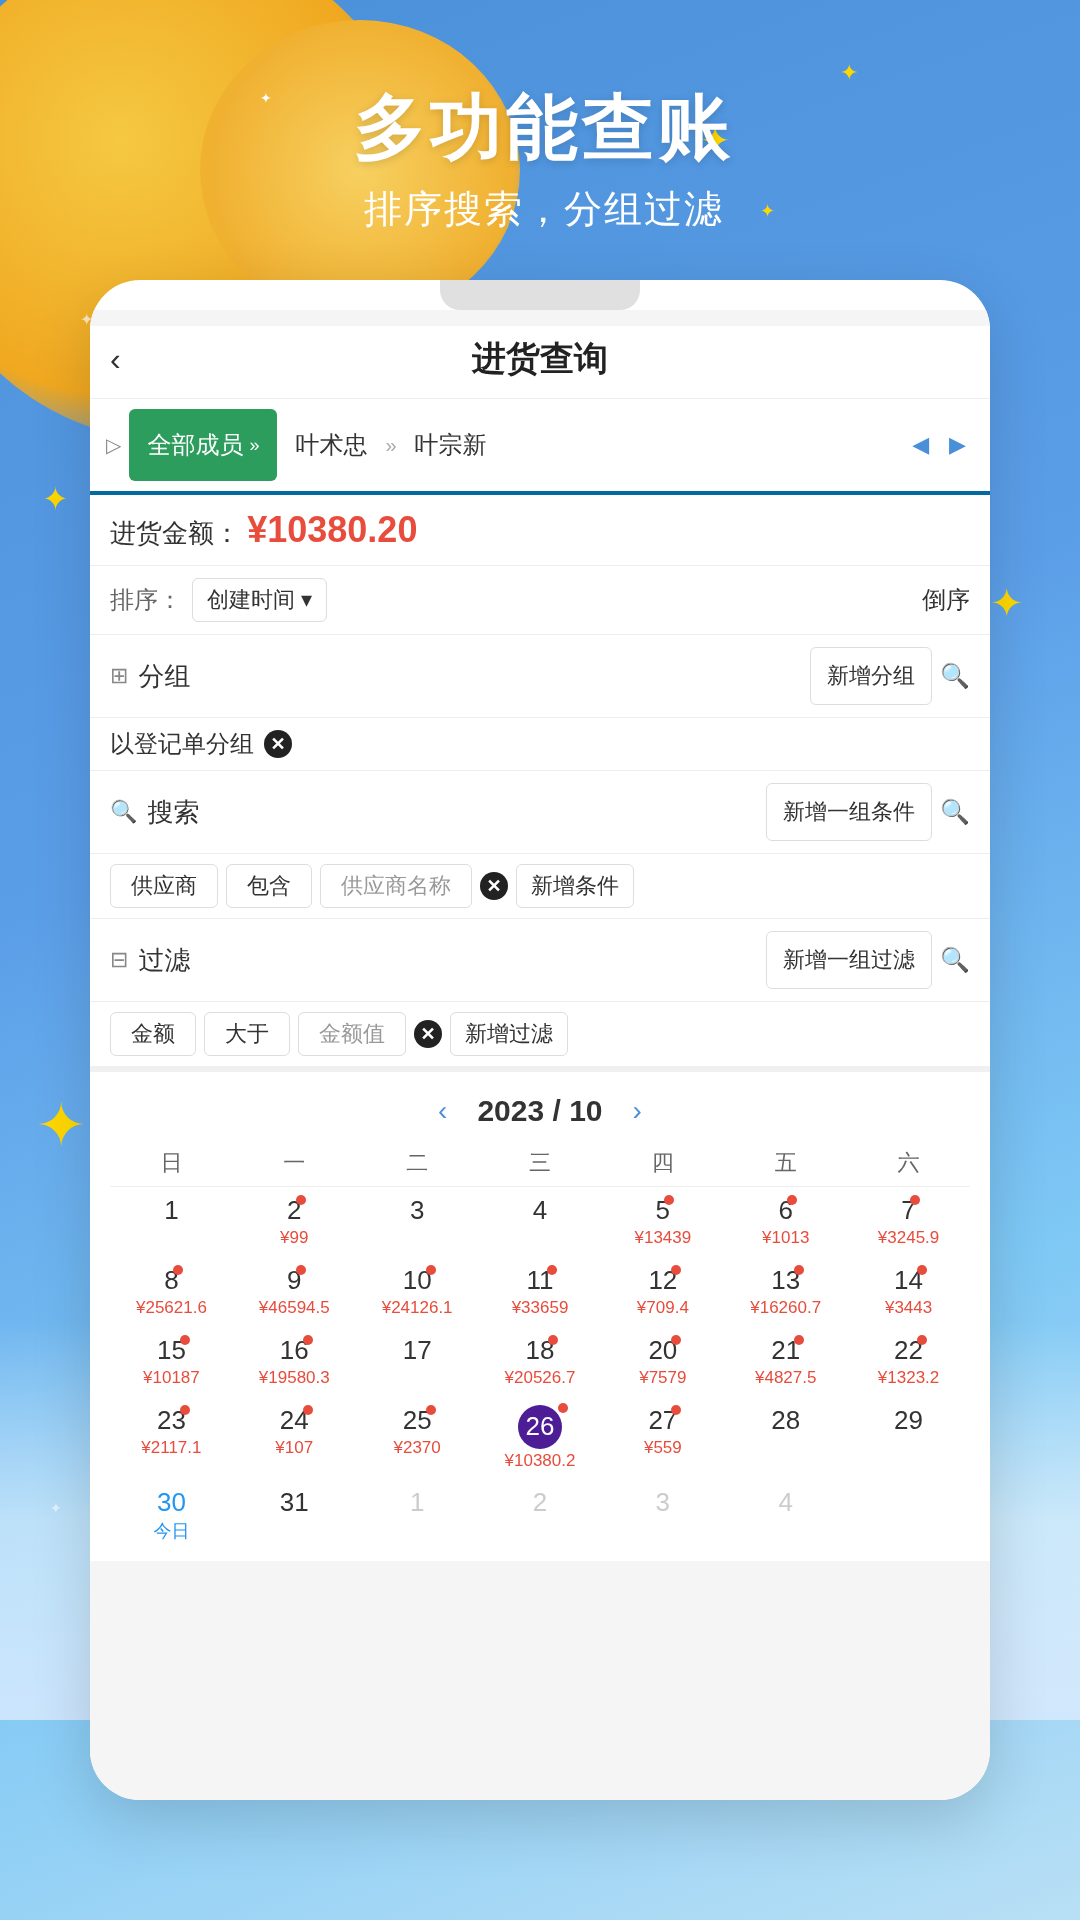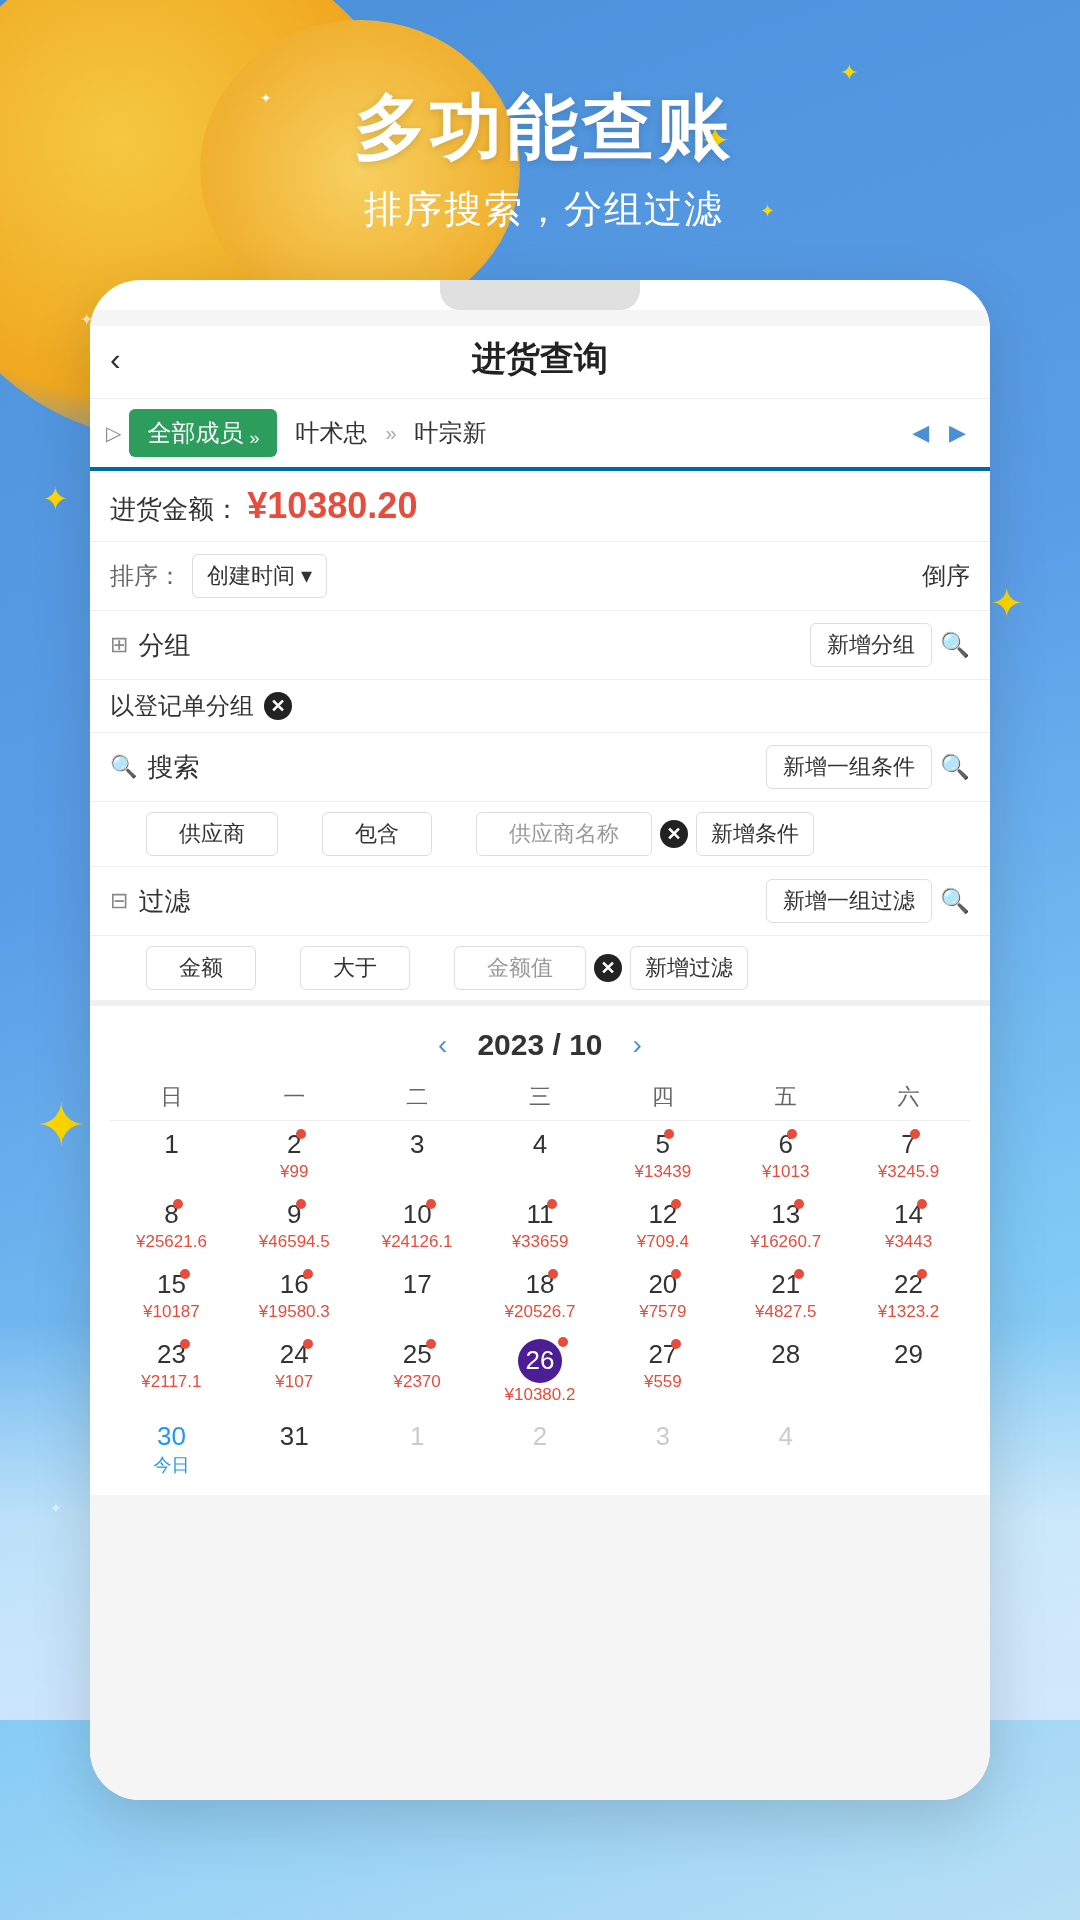--- a/index.html
+++ b/index.html
@@ -134,25 +134,25 @@
       border-top: 1px solid #eee;
       gap: 8px;
     }
     .play-icon {
       color: #888;
       font-size: 20px;
     }
     .tab-active {
       background: #2d9d5e;
       color: white;
-      padding: 8px 18px;
+      padding: 20px 18px;
       border-radius: 6px;
       font-size: 24px;
       display: flex;
-      align-items: flex-end;
+      align-items: center;
       gap: 6px;
     }
     .tab-member {
       font-size: 24px;
       color: #333;
       padding: 6px 10px;
     }
     .nav-arrows {
       margin-left: auto;
       display: flex;
@@ -219,21 +219,21 @@
       font-size: 22px;
     }
     .section-label {
       font-size: 26px;
       color: #333;
     }
     .section-btn {
       background: white;
       border: 1px solid #ddd;
       border-radius: 6px;
-      padding: 6px 16px;
+      padding: 13px 16px;
       font-size: 22px;
       color: #333;
     }
     .close-badge {
       width: 28px;
       height: 28px;
       background: #222;
       border-radius: 50%;
       color: white;
       display: flex;
@@ -253,24 +253,23 @@
       border-top: 1px solid #eee;
       padding: 10px 20px;
       display: flex;
       align-items: center;
       gap: 8px;
     }
     .pill {
       background: white;
       border: 1px solid #ddd;
       border-radius: 6px;
-      padding: 6px 32px;
+      padding: 6px 20px;
       font-size: 22px;
       color: #333;
-      margin-left: 36px;
     }
     .add-btn {
       background: white;
       border: 1px solid #ddd;
       border-radius: 6px;
       padding: 6px 14px;
       font-size: 22px;
       color: #333;
       margin-left: auto;
     }

